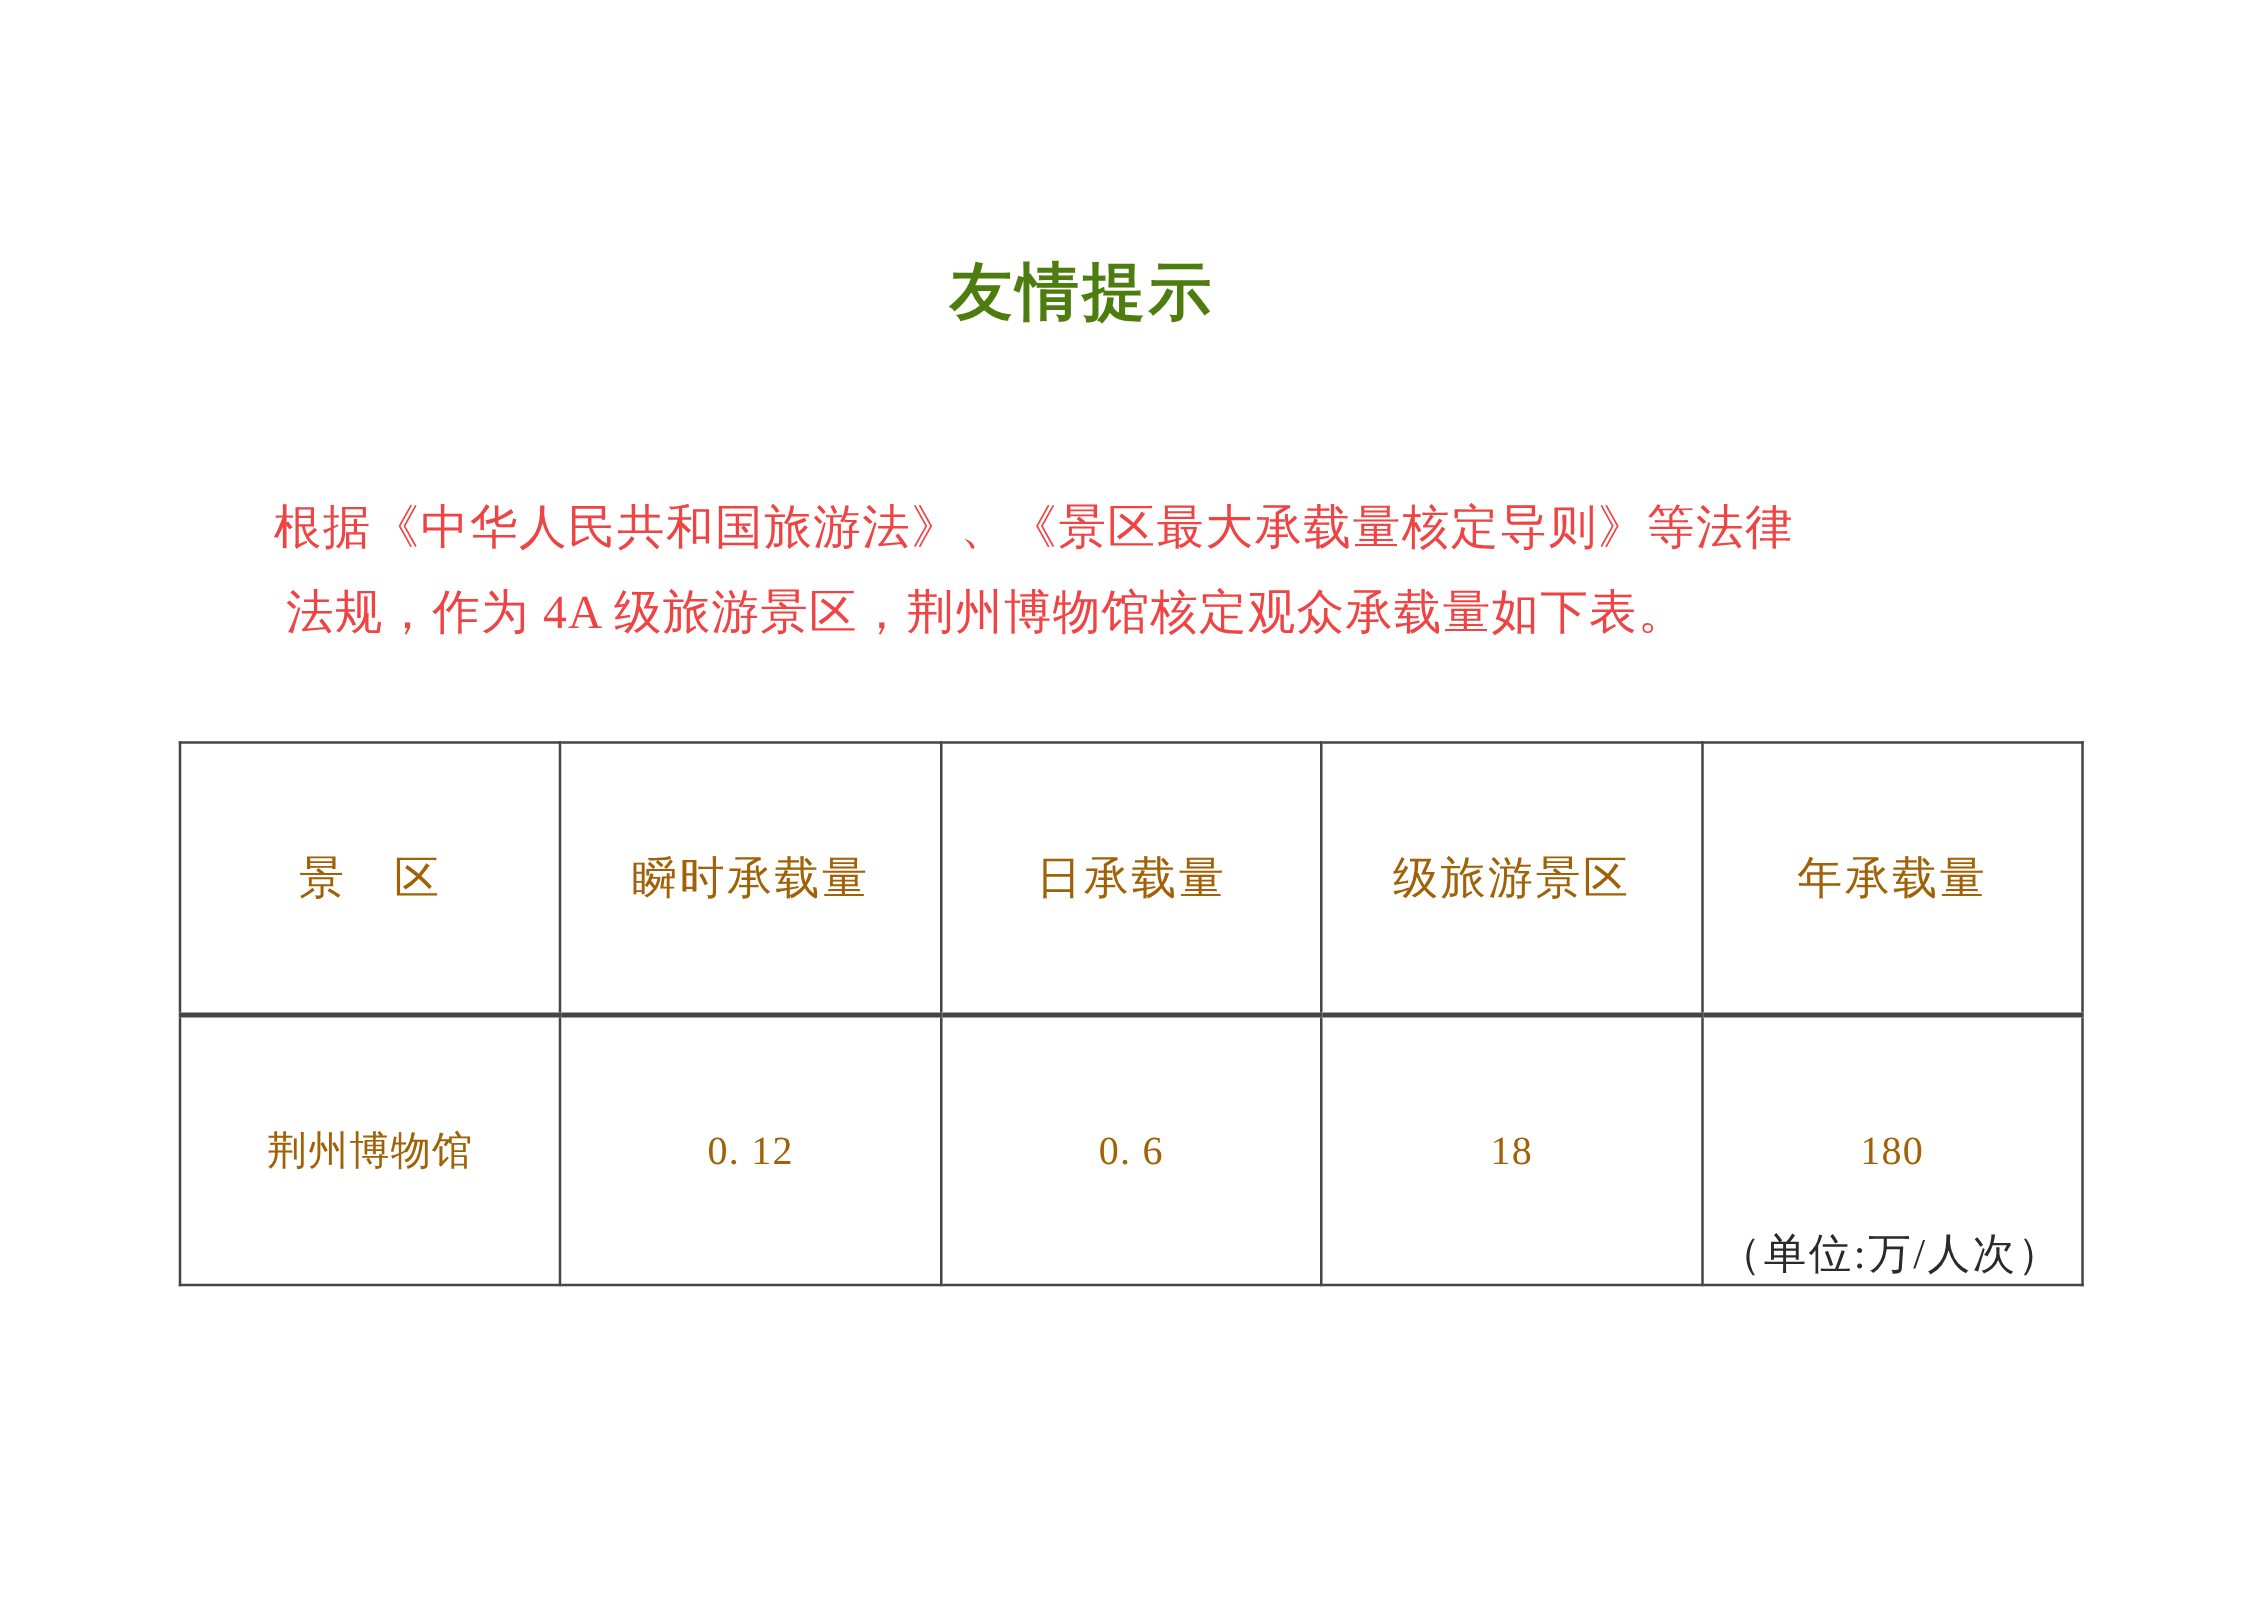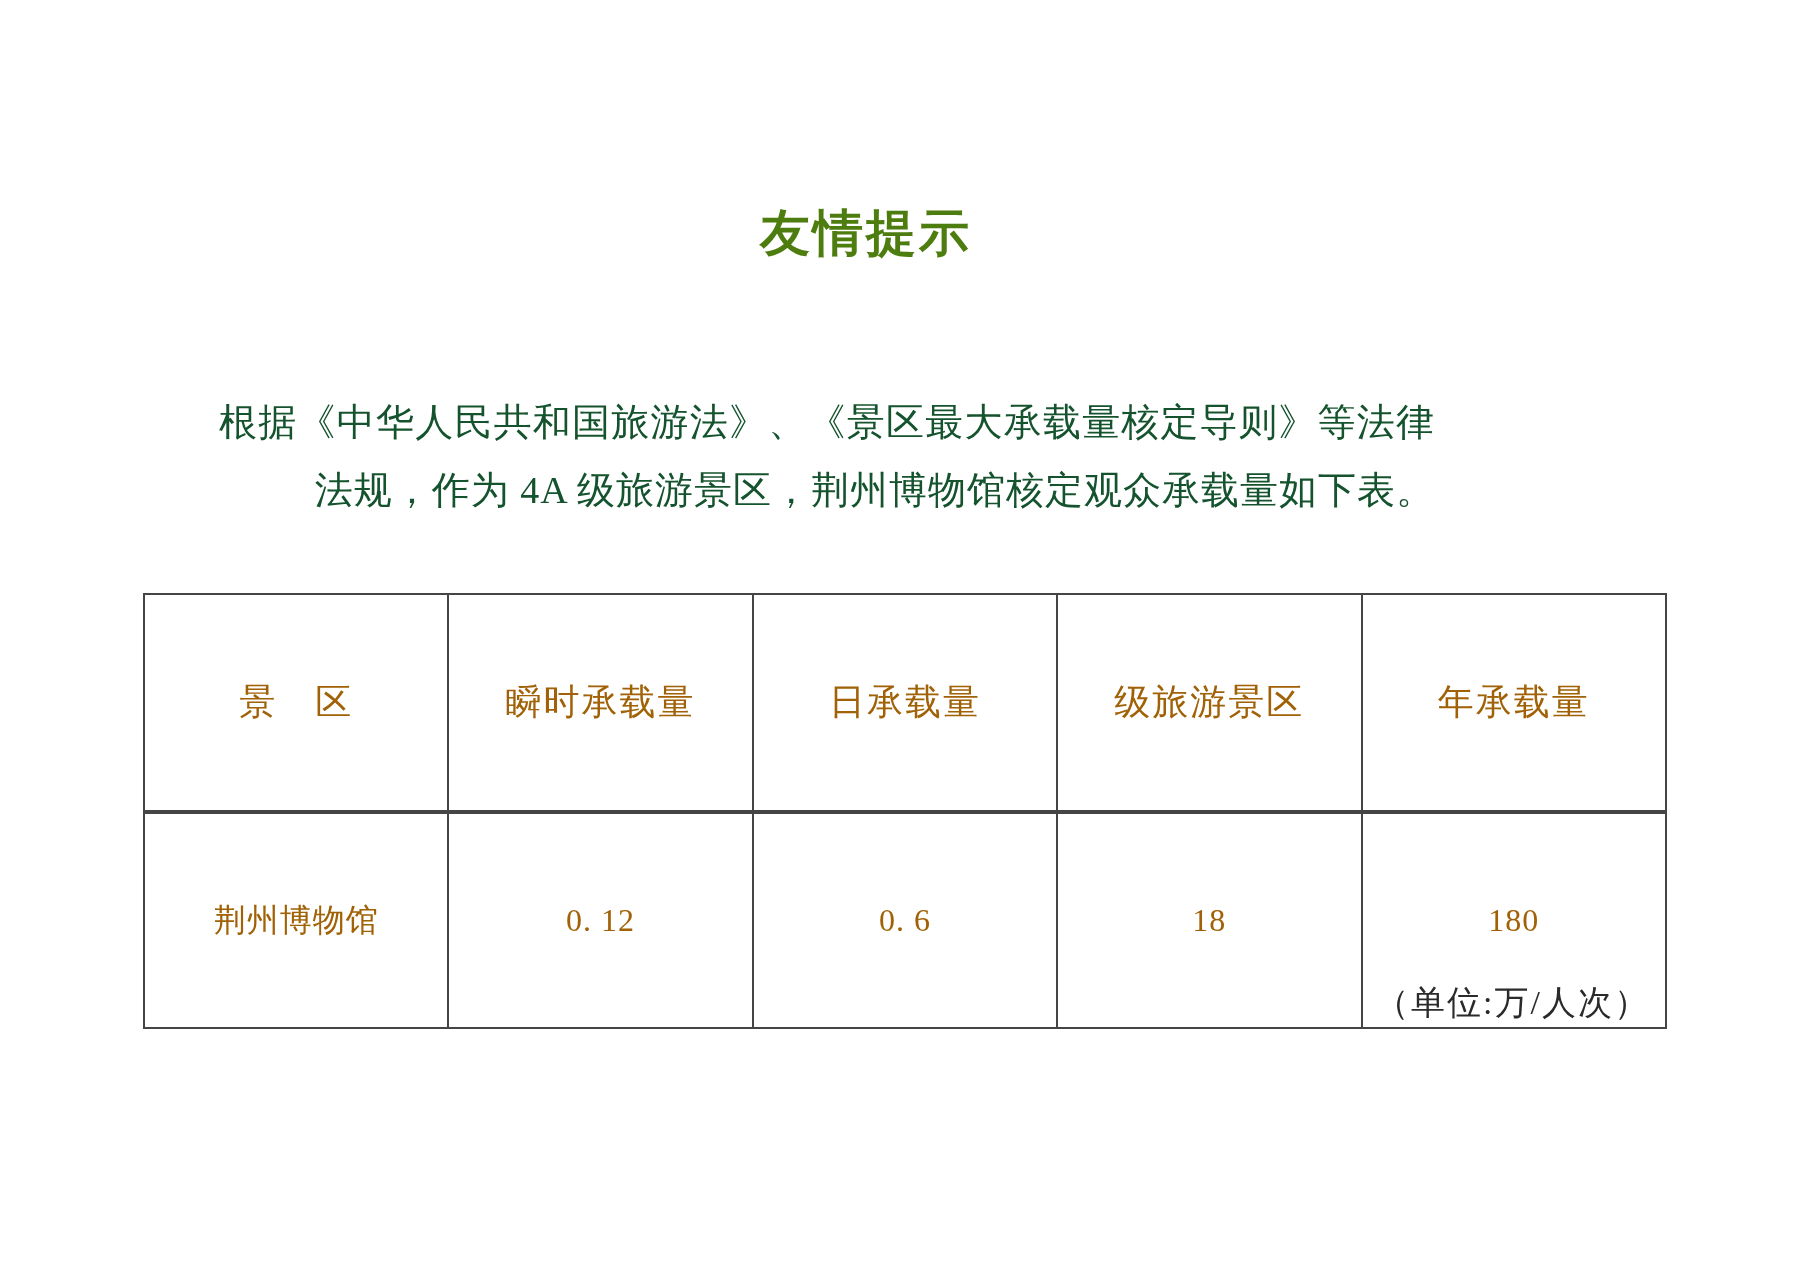--- a/index.html
+++ b/index.html
@@ -30,30 +30,30 @@
     letter-spacing: 3px;
     color: #4d7c0f;
   }
   .para {
     position: absolute;
     top: 388px;
     left: 143px;
     width: 1292px;
     font-size: 38px;
     line-height: 68px;
-    color: #14532d;
+    color: #ef4444;
     letter-spacing: 1px;
   }
   .para .line1 {
     text-indent: 2em;
     text-align: justify;
     text-align-last: justify;   
   }
   .para .line2 {
-    text-align: right;
+    text-align: center;
   }
   table.capacity-table {
     position: absolute;
     top: 593px;
     left: 143px;
     width: 1524px;
     border-collapse: collapse;
     table-layout: fixed;
   }
   table.capacity-table th,

